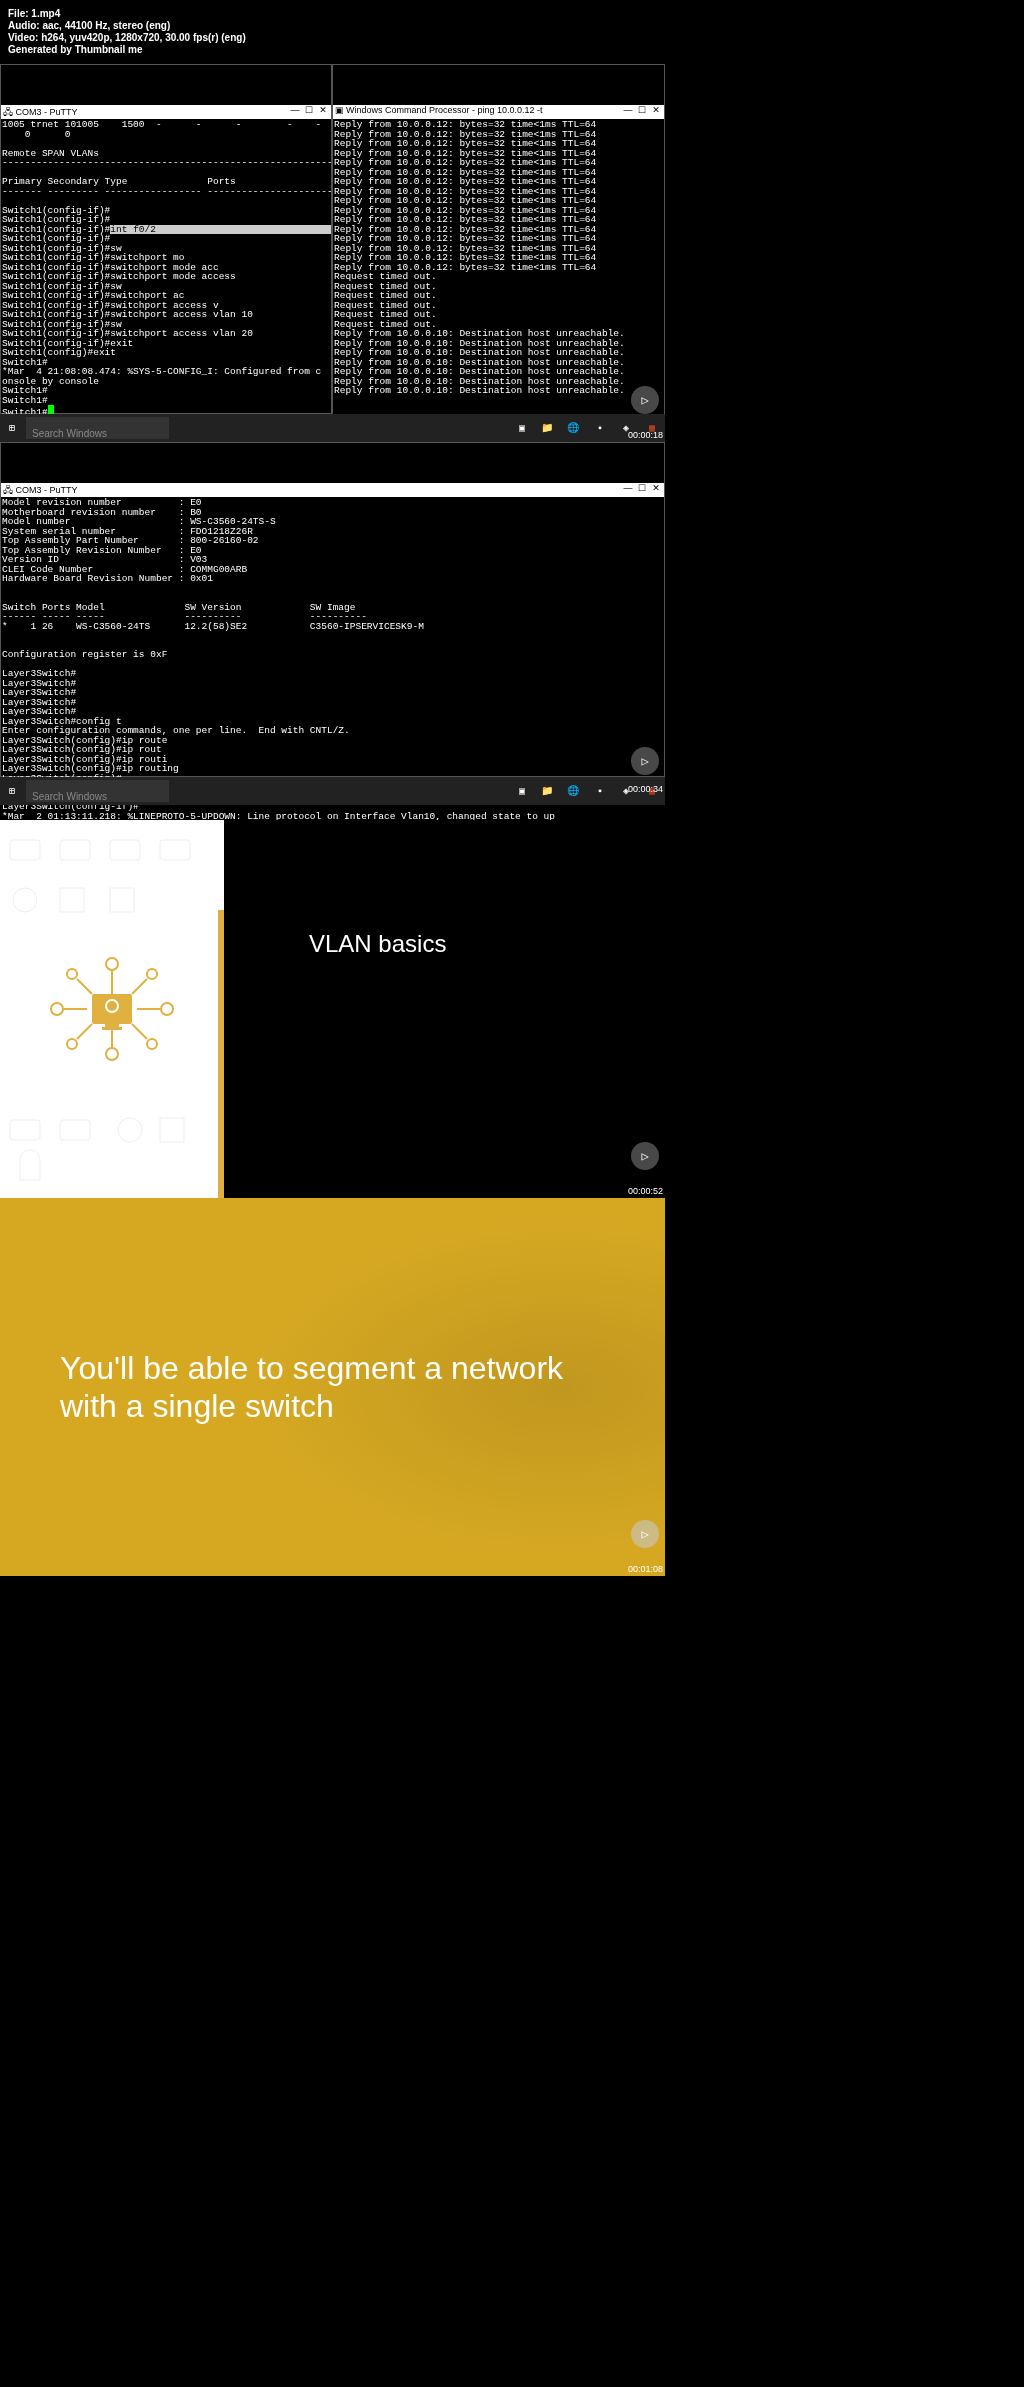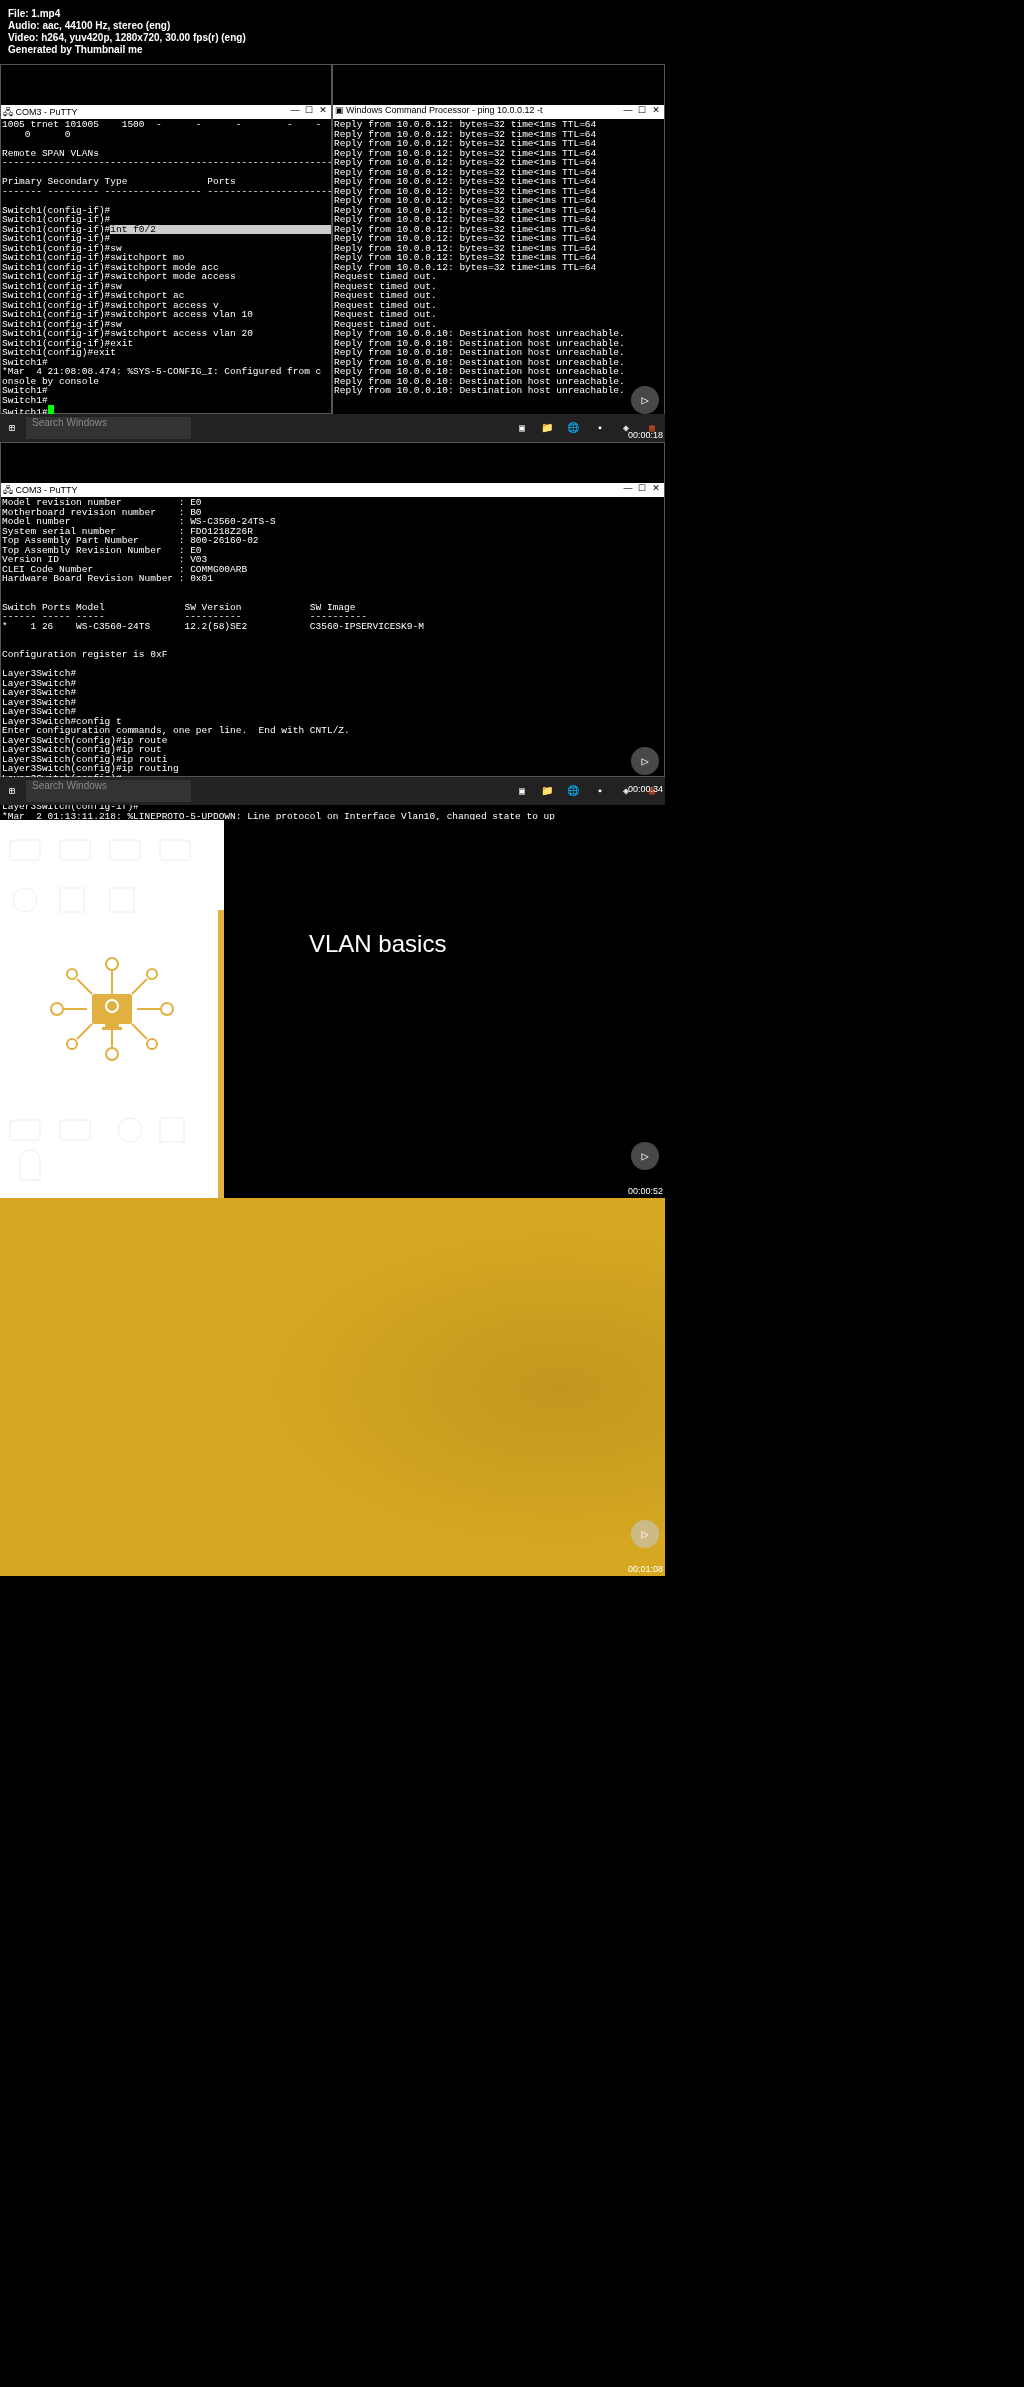--- a/index.html
+++ b/index.html
@@ -16,21 +16,21 @@
   .putty-win { position: absolute; top: 0; left: 0; width: 332px; height: 350px; background: #000; border: 1px solid #555; }
   .cmd-win { position: absolute; top: 0; left: 332px; width: 333px; height: 354px; background: #000; border: 1px solid #555; }
   .putty-win-full { width: 665px; height: 335px; background: #000; border: 1px solid #555; }
 
   .term { font-family: Consolas, "Courier New", monospace; font-size: 9.5px; color: #fff; line-height: 1.0; white-space: pre; overflow: hidden; padding: 1px; }
   .term .hl { background: #ccc; color: #000; display:inline-block; }
   .term .cursor { background: #0f0; display:inline-block; width:6px; height:10px; }
 
   .taskbar { position: absolute; bottom: 0; left: 0; right: 0; height: 28px; background: #222; display: flex; align-items: center; gap: 4px; padding: 0 2px; }
   .taskbar .win-icon { width: 20px; height: 20px; display: flex; align-items: center; justify-content: center; color: #fff; }
-  .taskbar .search { width: 165px; height: 22px; background: #333; color: #888; display:flex; align-items:flex-start; padding: 0 6px; font-family: Segoe UI, sans-serif; font-size: 10px; }
+  .taskbar .search { width: 143px; height: 22px; background: #333; color: #888; display:flex; align-items:flex-end; padding: 0 6px; font-family: Segoe UI, sans-serif; font-size: 10px; }
   .taskbar .spacer { flex: 1; }
   .taskbar .task-icon { width: 22px; height: 22px; display:flex; align-items:center; justify-content:center; }
   
   .timestamp { position: absolute; bottom: 2px; right: 2px; color: #fff; font-family: Verdana, sans-serif; font-size: 9px; }
   .play-btn { position: absolute; right: 6px; bottom: 28px; width: 28px; height: 28px; border-radius: 14px; background: rgba(120,120,120,.6); display:flex; align-items:center; justify-content:center; color:#fff; font-size: 12px; }
 
   
   .slide-vlan { display:flex; width:665px; height:378px; background:#000; position:relative; }
   .slide-left { width: 224px; background: #fff; position: relative; overflow:hidden; }
   .slide-left .pattern { position:absolute; inset:0; opacity:0.15; }
@@ -270,17 +270,18 @@
   </div>
   <div class="slide-right">
     <div class="title">VLAN basics</div>
   </div>
   <div class="play-btn">▷</div>
   <div class="timestamp">00:00:52</div>
 </div>
 
 <div class="slide-yellow">
   <div class="laptop"></div>
+  <h2>You'll be able to segment a network with a single switch</h2>
   <div class="play-btn" style="background:rgba(200,200,200,.6)">▷</div>
   <div class="timestamp">00:01:08</div>
 </div>
 
 </div>
 
 </body></html>

